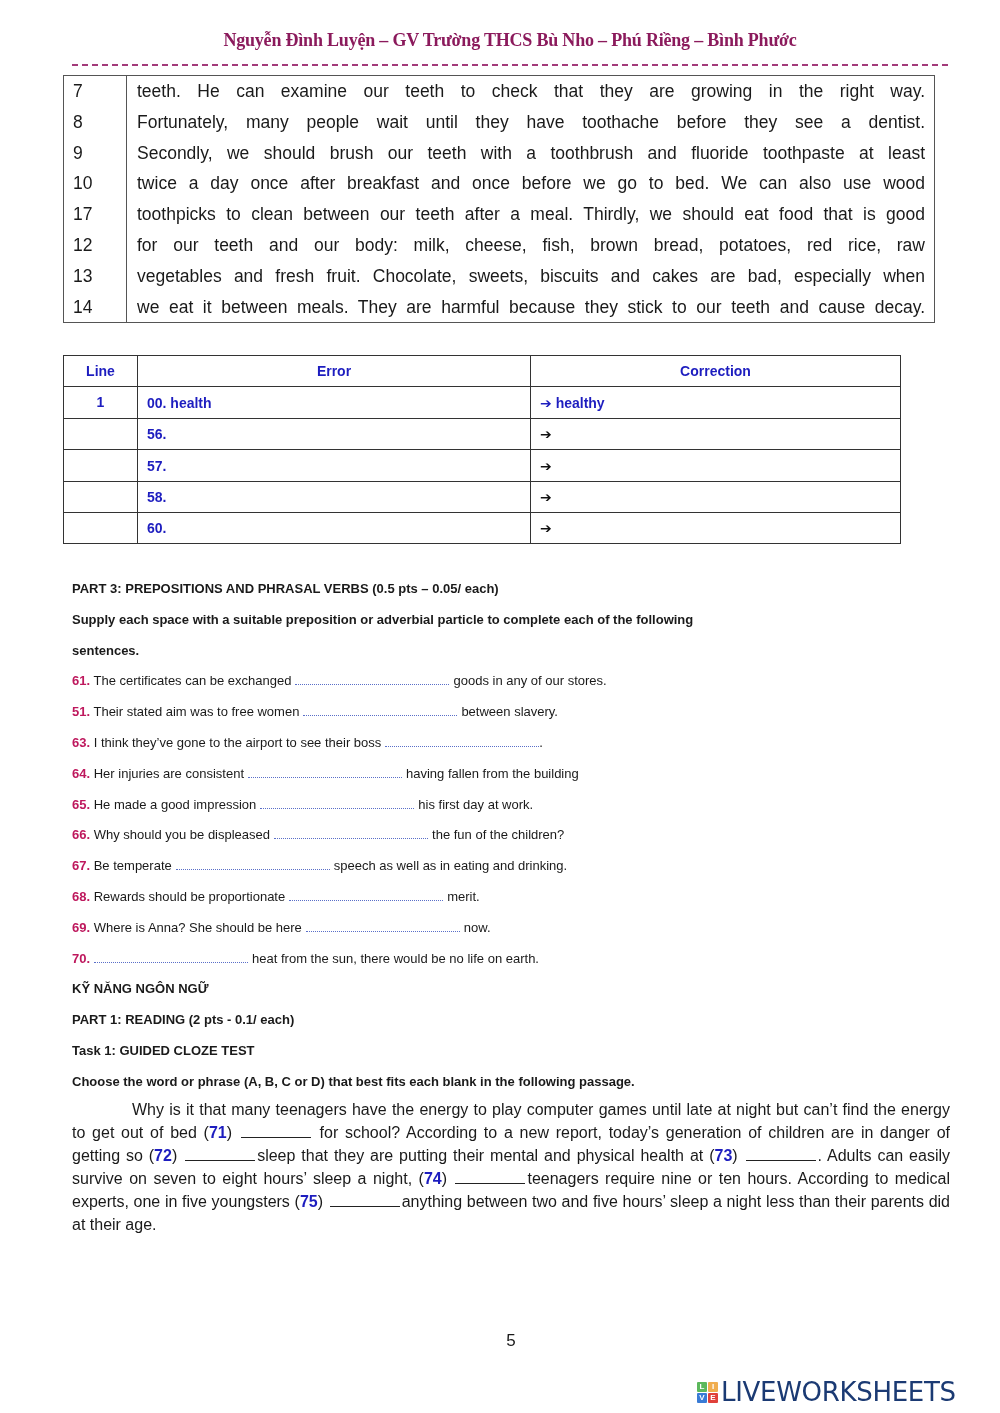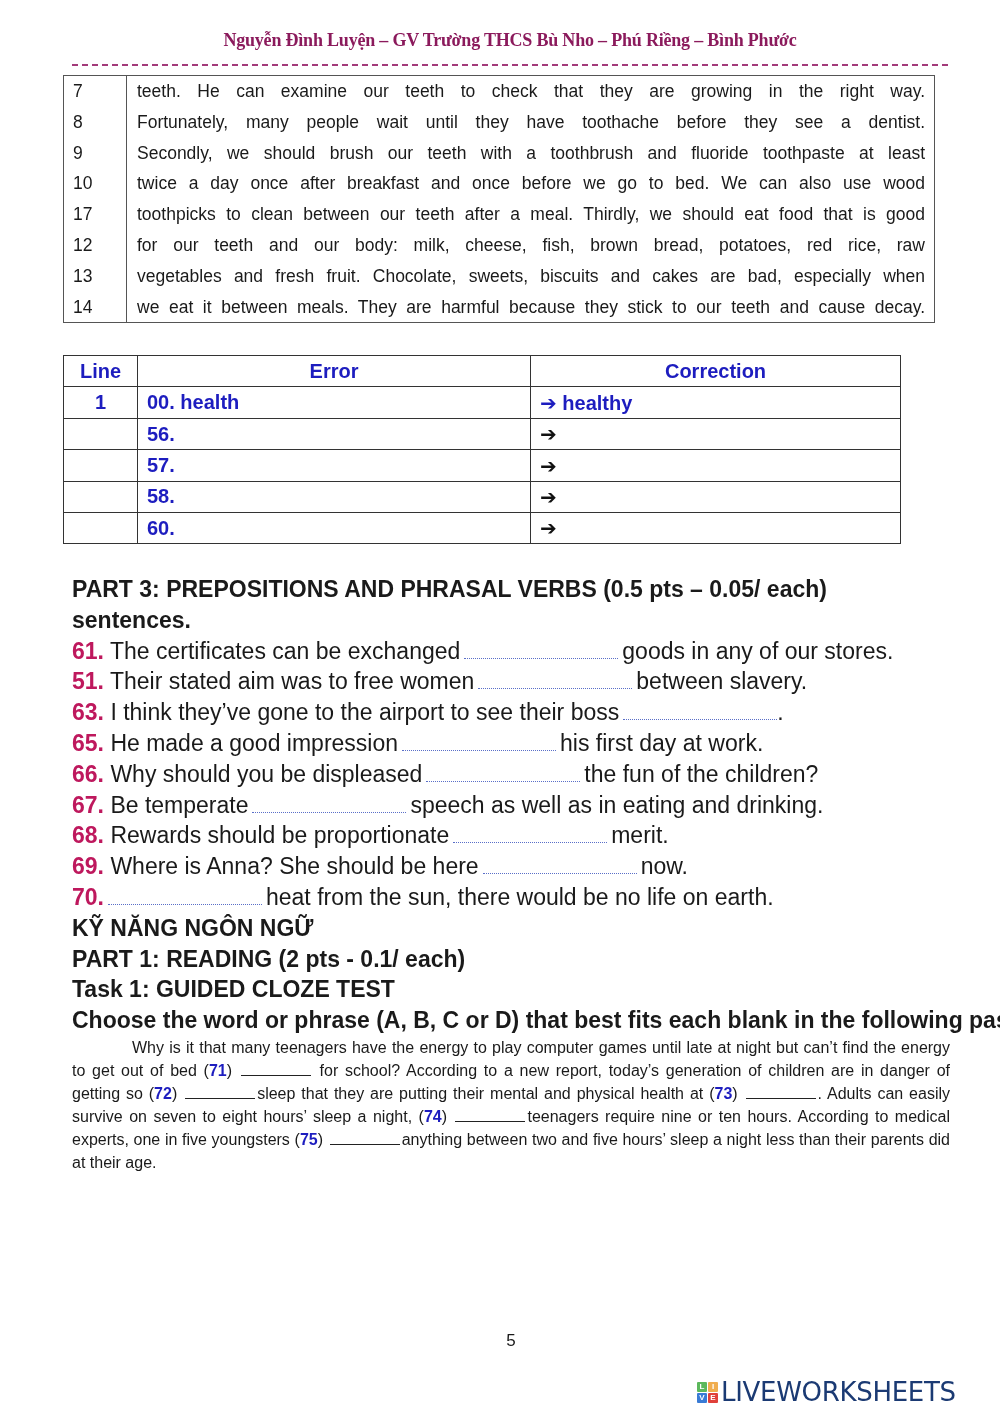--- a/index.html
+++ b/index.html
@@ -25,33 +25,33 @@
     .passage-table td.ln { width: 63px; padding-left: 9px; border-right: 1.5px solid #555; }
     .passage-table td.tx { padding: 0 9px 0 10px; text-align: justify; text-align-last: justify; }
     .passage-table tr:first-child td { padding-top: 0; }
 
     
     .answer-table {
       position: absolute; left: 63px; top: 355px; width: 838px;
       border-collapse: collapse; border: 1.2px solid #333;
     }
     .answer-table th, .answer-table td {
-      border: 1.2px solid #333; height: 31.3px; font-size: 20px; font-weight: bold;
+      border: 1.2px solid #333; height: 31.3px; font-size: 14px; font-weight: bold;
       color: #1d1dbf; padding: 0 9px;
     }
     .answer-table th { text-align: center; }
     .answer-table th.c-line { width: 74px; }
     .answer-table th.c-err { width: 393px; }
     .answer-table td.line { text-align: center; }
     .answer-table td.corr .arrow { color: #111; font-weight: bold; }
     .answer-table td.corr.filled .arrow { color: #1d1dbf; }
 
     
     .body-block { position: absolute; left: 72px; top: 574px; width: 880px; }
-    .line { height: 30.8px; line-height: 30.8px; font-size: 23px; white-space: nowrap; }
+    .line { height: 30.8px; line-height: 30.8px; font-size: 13px; white-space: nowrap; }
     .bold { font-weight: bold; }
     .num { color: #be185d; font-weight: bold; }
     .blank {
       display: inline-block; width: 154px; height: 14px; vertical-align: baseline;
       border-bottom: 1.5px dotted #5a6fc8; margin: 0 4px;
     }
     .para { font-size: 16px; line-height: 23px; text-align: justify; width: 878px; }
     .para .indent { display: inline-block; width: 60px; }
     .para .gap { display: inline-block; width: 70px; border-bottom: 1.3px solid #222; height: 15px; vertical-align: baseline; margin: 0 2px; }
     .para .q { color: #1d1dbf; font-weight: bold; }
@@ -128,25 +128,27 @@
     <tr>
       <td class="line"></td>
       <td>60.</td>
       <td class="corr"><span class="arrow">➔</span></td>
     </tr>
   </tbody>
 </table>
 
 <div class="body-block">
   <div class="line bold">PART 3: PREPOSITIONS AND PHRASAL VERBS (0.5 pts – 0.05/ each)</div>
+  <div class="line bold">Supply each space with a suitable preposition or adverbial particle to complete each of the following</div>
   <div class="line bold">sentences.</div>
 
   <div class="line"><span class="num">61.</span> <span>The certificates can be exchanged</span><span class="blank"></span><span>goods in any of our stores.</span></div>
   <div class="line"><span class="num">51.</span> <span>Their stated aim was to free women</span><span class="blank"></span><span>between slavery.</span></div>
   <div class="line"><span class="num">63.</span> <span>I think they’ve gone to the airport to see their boss</span><span class="blank" style="margin-right:0"></span><span>.</span></div>
+  <div class="line"><span class="num">64.</span> <span>Her injuries are consistent</span><span class="blank"></span><span>having fallen from the building</span></div>
   <div class="line"><span class="num">65.</span> <span>He made a good impression</span><span class="blank"></span><span>his first day at work.</span></div>
   <div class="line"><span class="num">66.</span> <span>Why should you be displeased</span><span class="blank"></span><span>the fun of the children?</span></div>
   <div class="line"><span class="num">67.</span> <span>Be temperate</span><span class="blank"></span><span>speech as well as in eating and drinking.</span></div>
   <div class="line"><span class="num">68.</span> <span>Rewards should be proportionate</span><span class="blank"></span><span>merit.</span></div>
   <div class="line"><span class="num">69.</span> <span>Where is Anna? She should be here</span><span class="blank"></span><span>now.</span></div>
   <div class="line"><span class="num">70.</span><span class="blank"></span><span>heat from the sun, there would be no life on earth.</span></div>
 
   <div class="line bold">KỸ NĂNG NGÔN NGỮ</div>
   <div class="line bold">PART 1: READING (2 pts - 0.1/ each)</div>
   <div class="line bold">Task 1: GUIDED CLOZE TEST</div>

